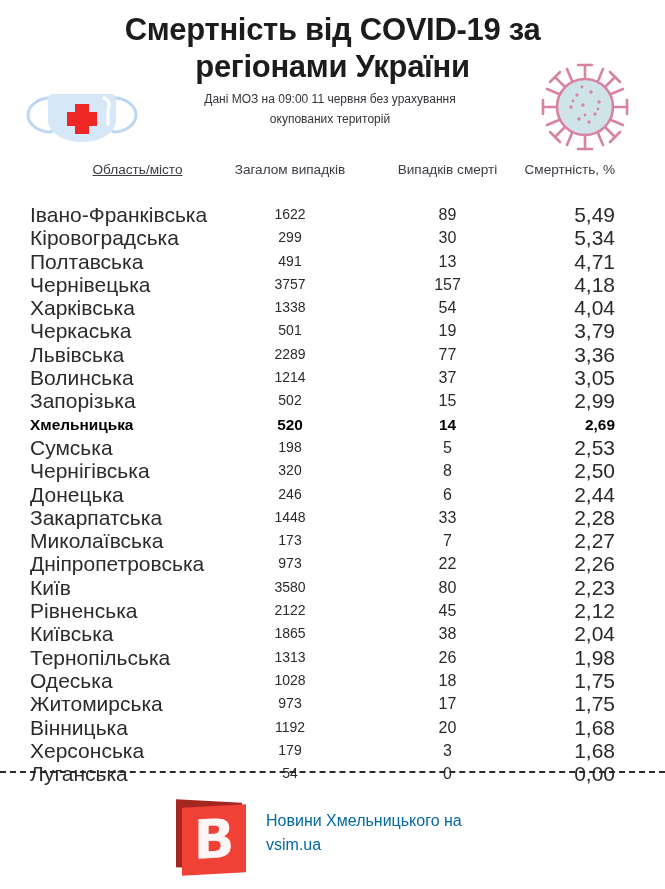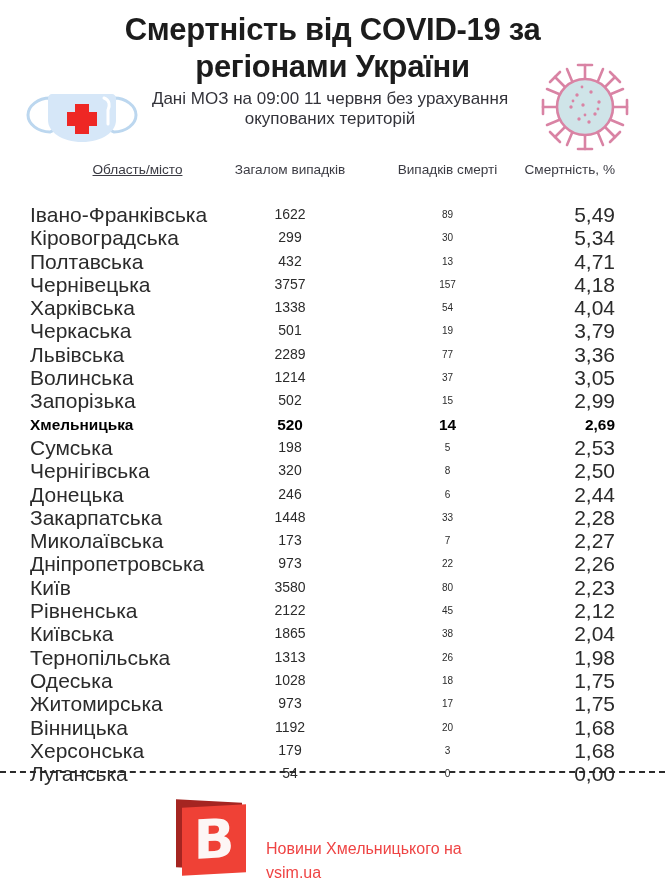--- a/index.html
+++ b/index.html
@@ -36,21 +36,21 @@
     letter-spacing: -0.3px;
     color: #1c1c1c;
     white-space: pre-line;
   }
   .subtitle {
     position: absolute;
     left: 115px;
     top: 89px;
     width: 430px;
     text-align: center;
-    font-size: 17px;
+    font-size: 12px;
     line-height: 20px;
     font-weight: 400;
     color: #33333a;
     white-space: pre-line;
   }
 
   
   .mask-icon {
     position: absolute;
     left: 26px;
@@ -97,21 +97,21 @@
     text-align: center;
     font-size: 14px;
     line-height: 23.3px;
   }
   .col-deaths {
     position: absolute;
     left: 385px;
     top: 0;
     width: 125px;
     text-align: center;
-    font-size: 10px;
+    font-size: 16px;
     line-height: 23.3px;
   }
   .col-rate {
     position: absolute;
     left: 475px;
     top: 0;
     width: 140px;
     text-align: right;
     font-size: 21px;
     line-height: 23.3px;
@@ -197,23 +197,22 @@
     text-align: center;
     font-family: "DejaVu Sans", "Liberation Sans", sans-serif;
   }
   .footer-text {
     position: absolute;
     left: 266px;
     top: 19px;
     width: 330px;
     font-size: 16px;
     line-height: 24px;
-    color: #ef4444;
+    color: #0369a1;
     white-space: pre-line;
-    margin-top: 28px;
   }
 </style>
 </head>
 <body>
 
 <div class="header">
 
   <div class="mask-icon">
     <svg viewBox="0 0 112 62" width="112" height="62" aria-hidden="true">
       <path d="M24 14 C12 14 2 22 2 31 C2 40 12 48 24 48 L32 44 L32 18 Z" fill="none" stroke="#bcd7ef" stroke-width="3"></path>
@@ -293,21 +292,21 @@
         <div class="col-rate">5,49</div>
       </div>
       <div class="row">
         <div class="col-region">Кіровоградська</div>
         <div class="col-cases">299</div>
         <div class="col-deaths">30</div>
         <div class="col-rate">5,34</div>
       </div>
       <div class="row">
         <div class="col-region">Полтавська</div>
-        <div class="col-cases">432</div>
+        <div class="col-cases">491</div>
         <div class="col-deaths">13</div>
         <div class="col-rate">4,71</div>
       </div>
       <div class="row">
         <div class="col-region">Чернівецька</div>
         <div class="col-cases">3757</div>
         <div class="col-deaths">157</div>
         <div class="col-rate">4,18</div>
       </div>
       <div class="row">

